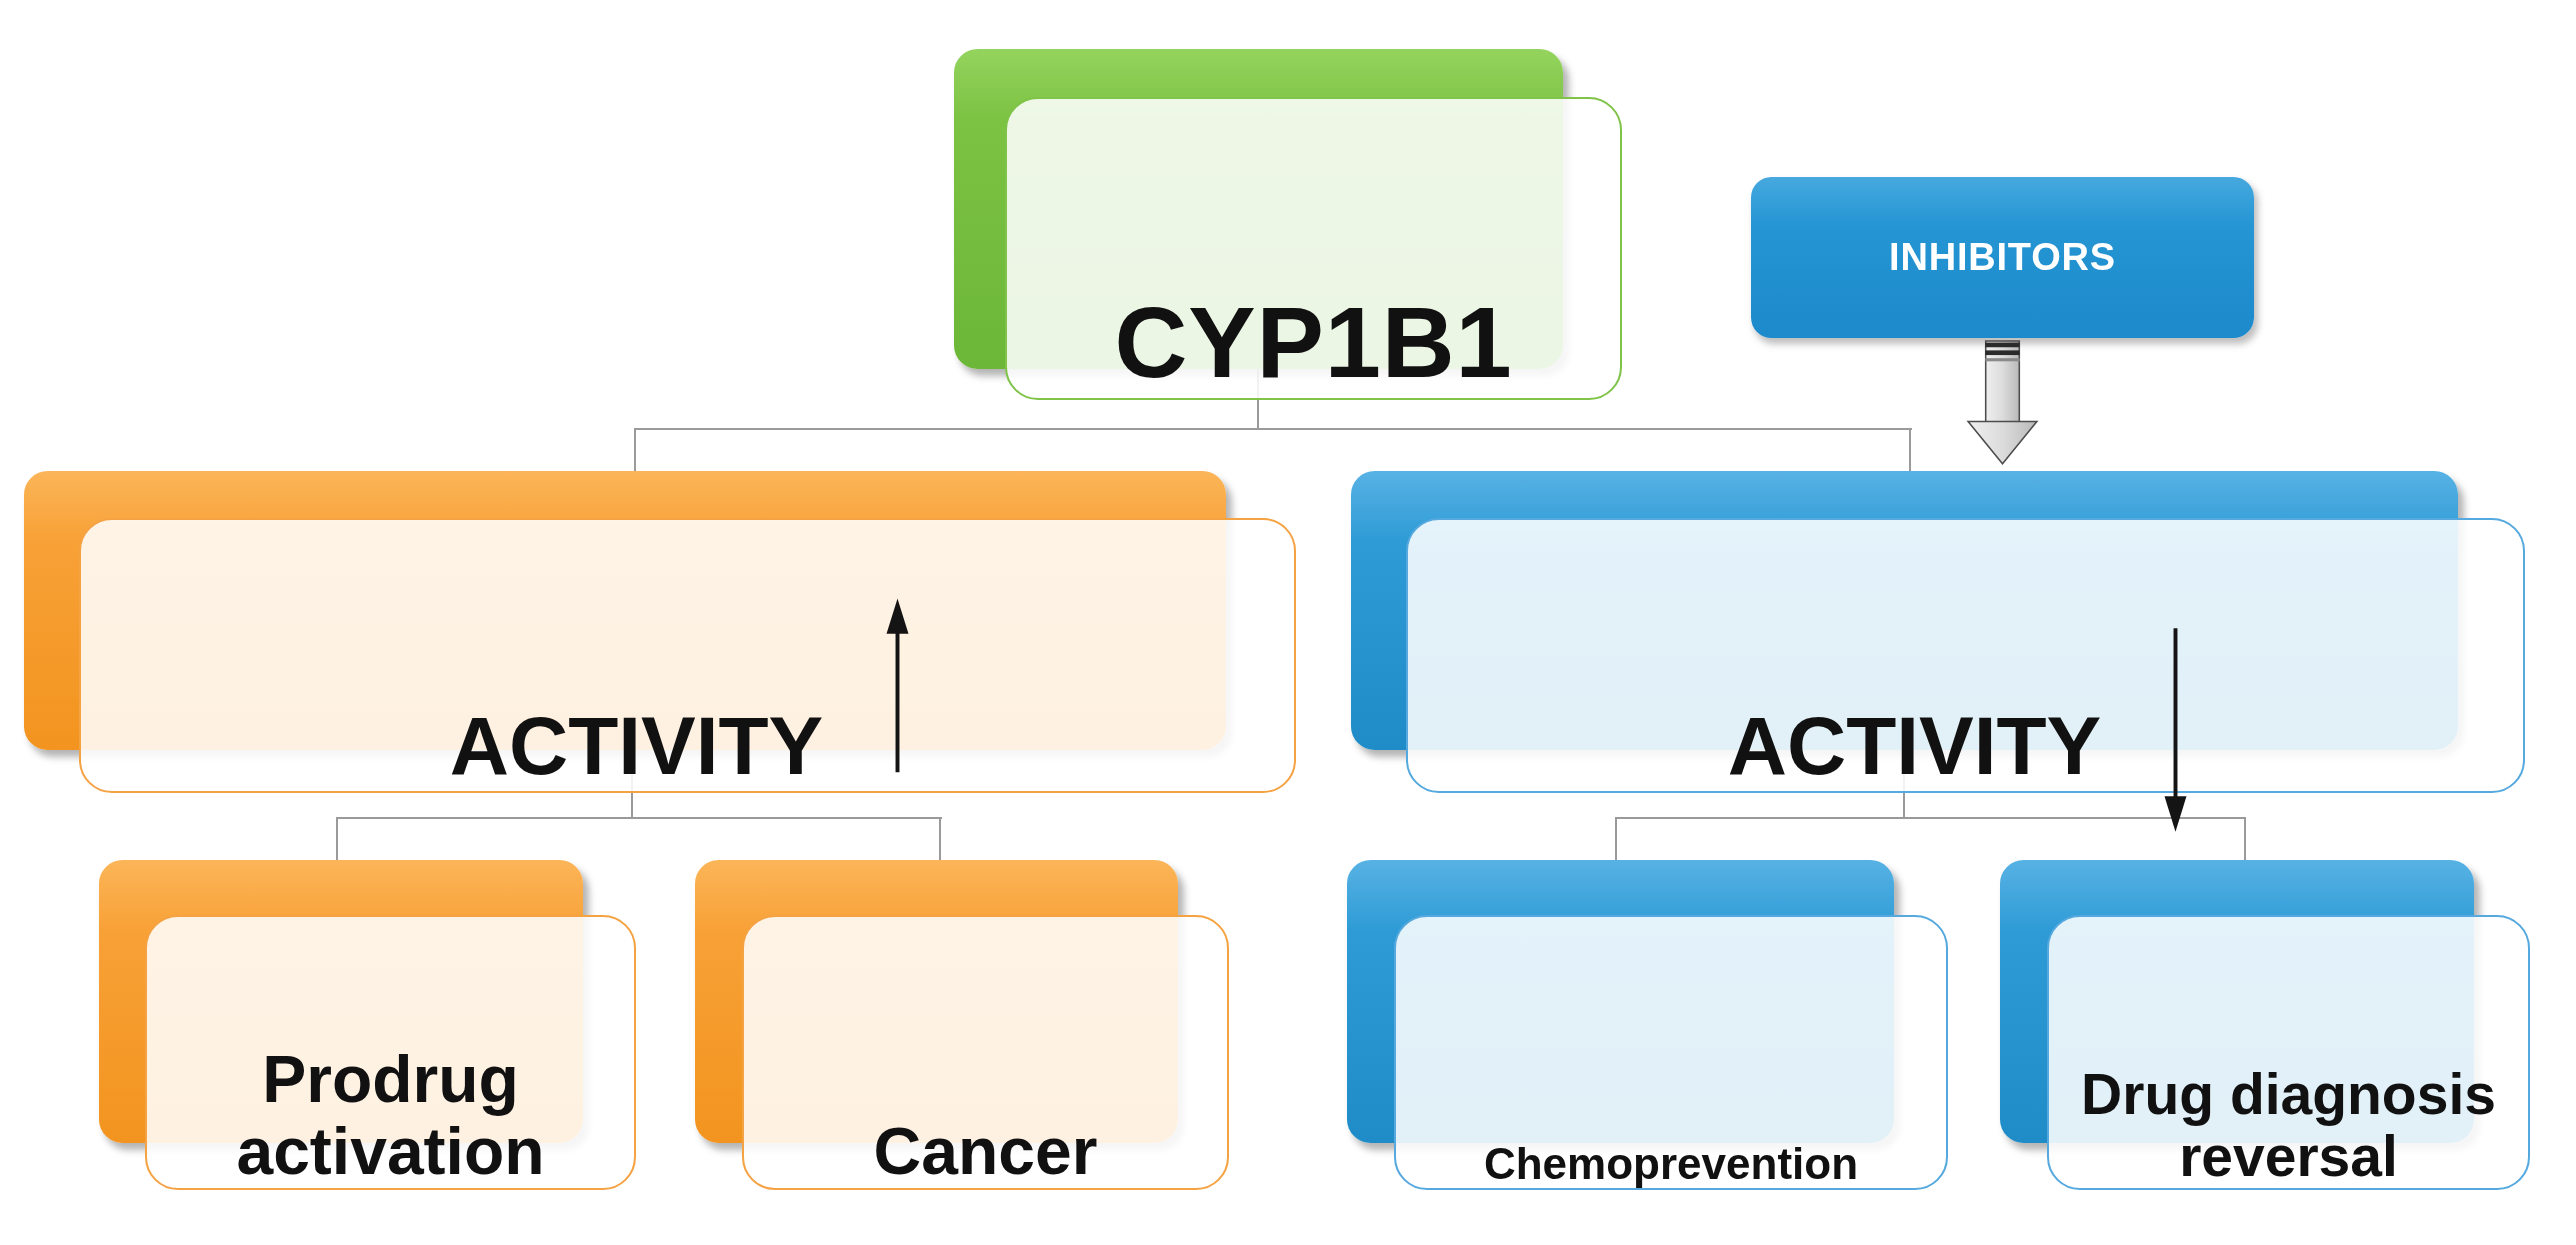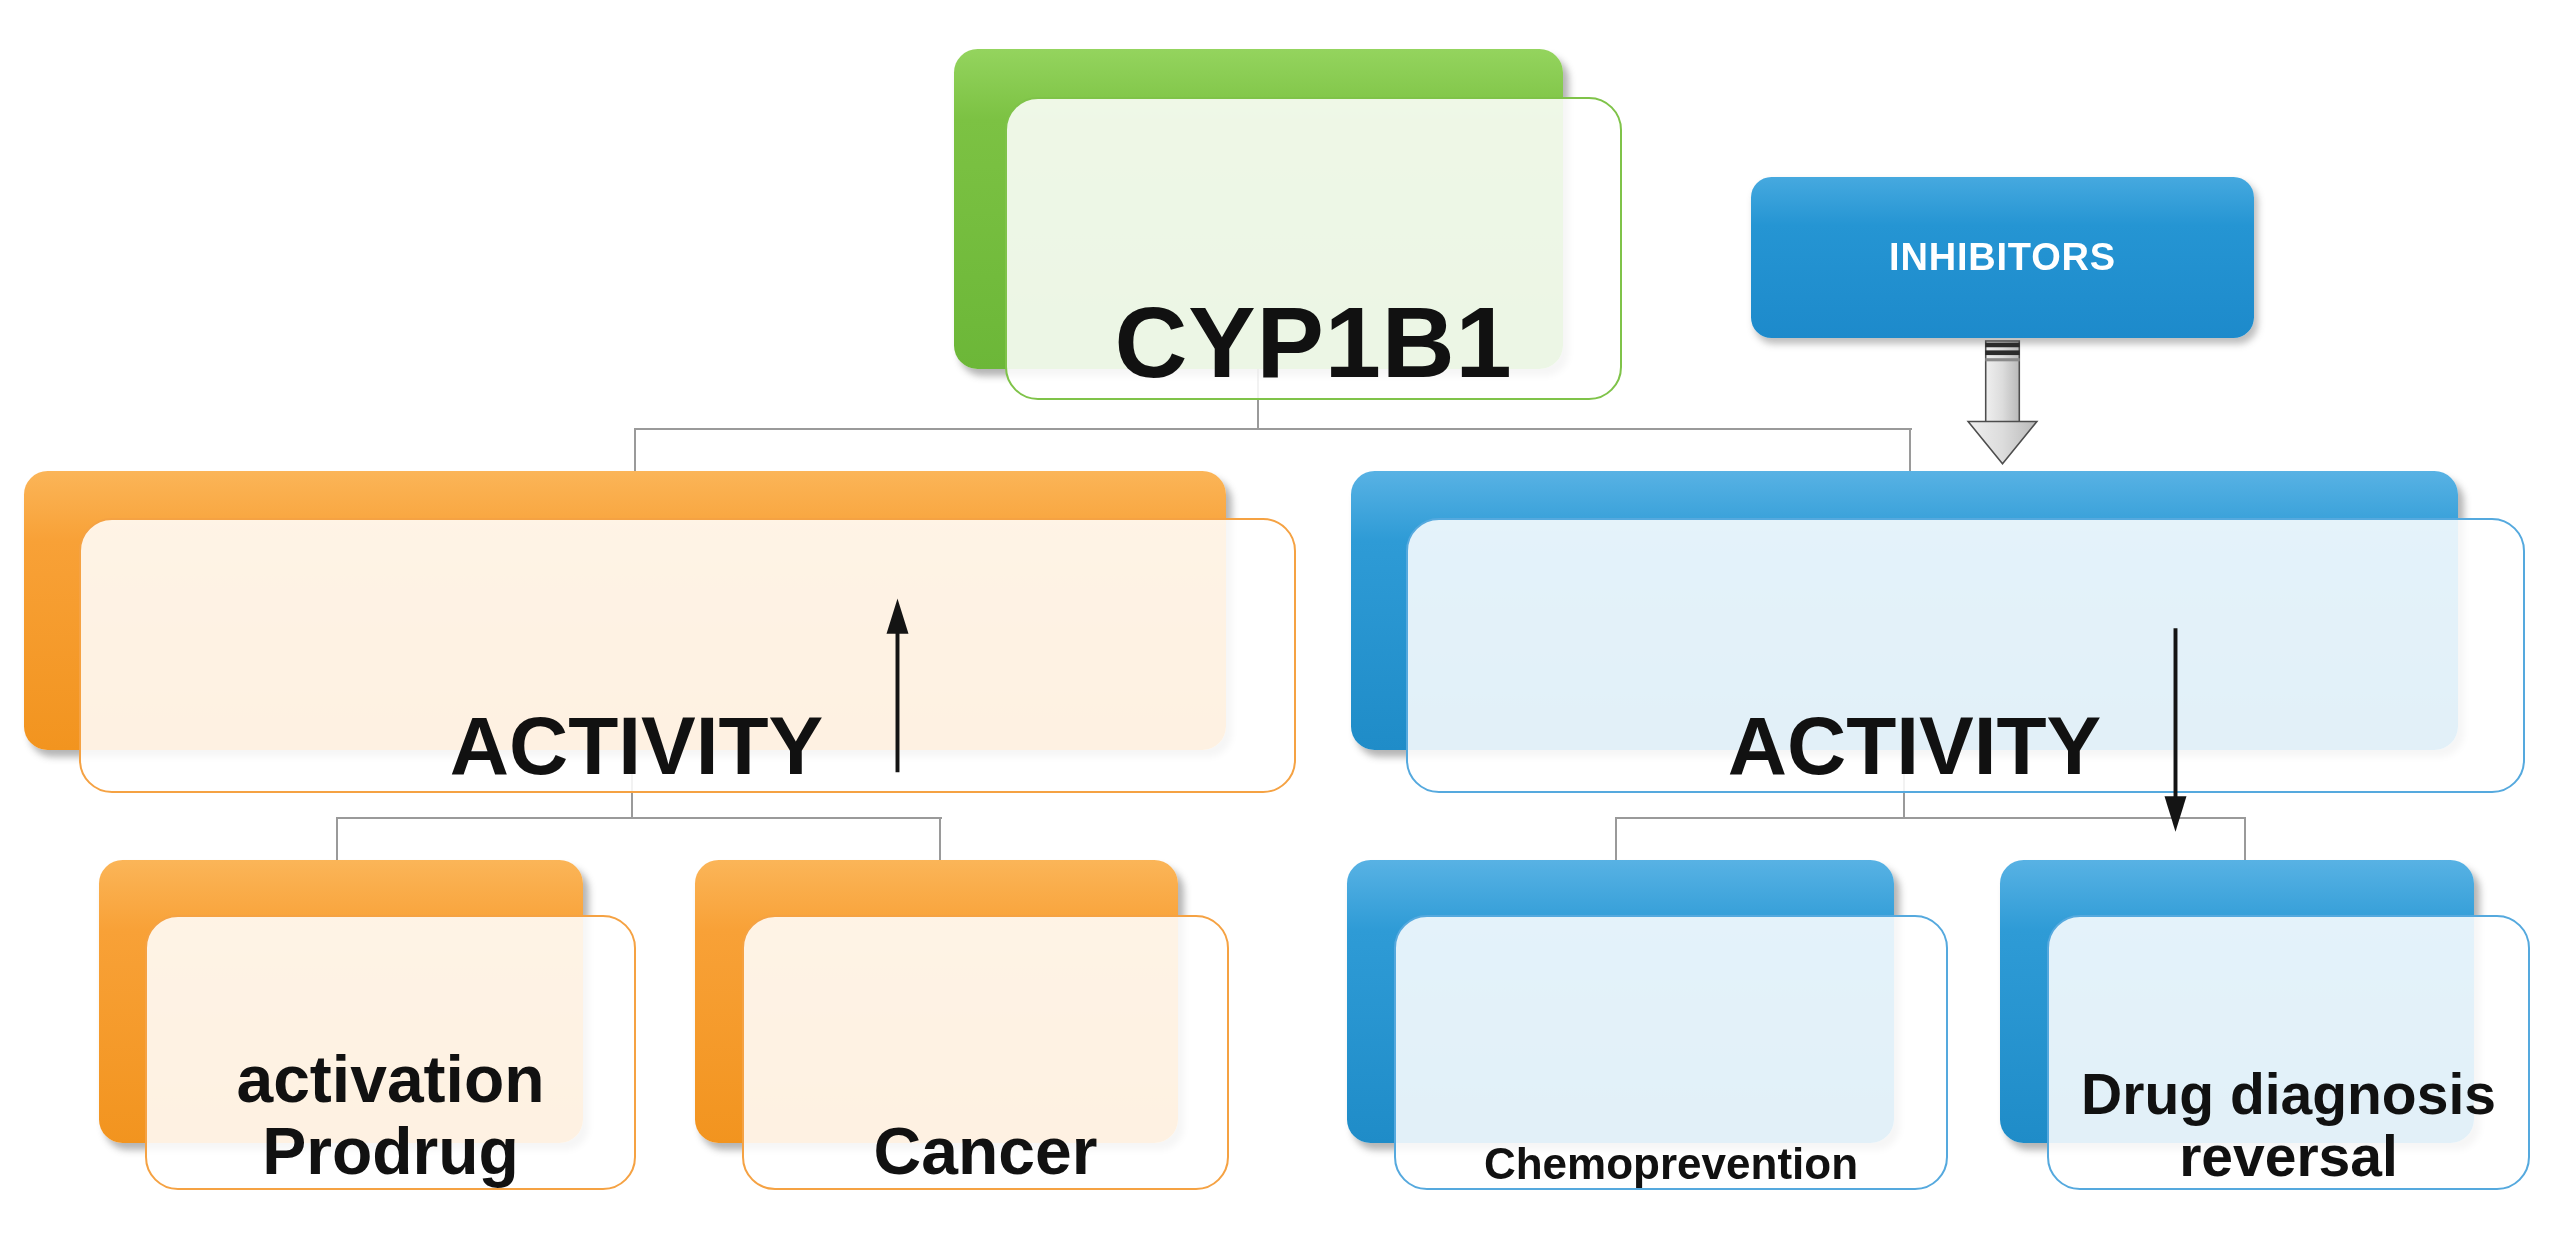--- a/index.html
+++ b/index.html
@@ -106,22 +106,22 @@
         <line x1="35" y1="8" x2="35" y2="226" stroke="#141414" stroke-width="5"></line>
         <polygon points="35,267 21,222 49,222" fill="#141414"></polygon>
       </svg>
     </div>
   </div>
 
   <div class="card">
     <div class="back orange" style="left:99px;top:860px;width:484px;height:283px;"></div>
     <div class="overlay orange" style="left:145px;top:915px;width:487px;height:271px;">
       <div class="label label-child">
+        <div>Prodrug</div>
         <div>activation</div>
-        <div>Prodrug</div>
       </div>
     </div>
   </div>
 
   <div class="card">
     <div class="back orange" style="left:695px;top:860px;width:483px;height:283px;"></div>
     <div class="overlay orange" style="left:742px;top:915px;width:483px;height:271px;">
       <div class="label label-child">
         <div>Cancer</div>
       </div>

